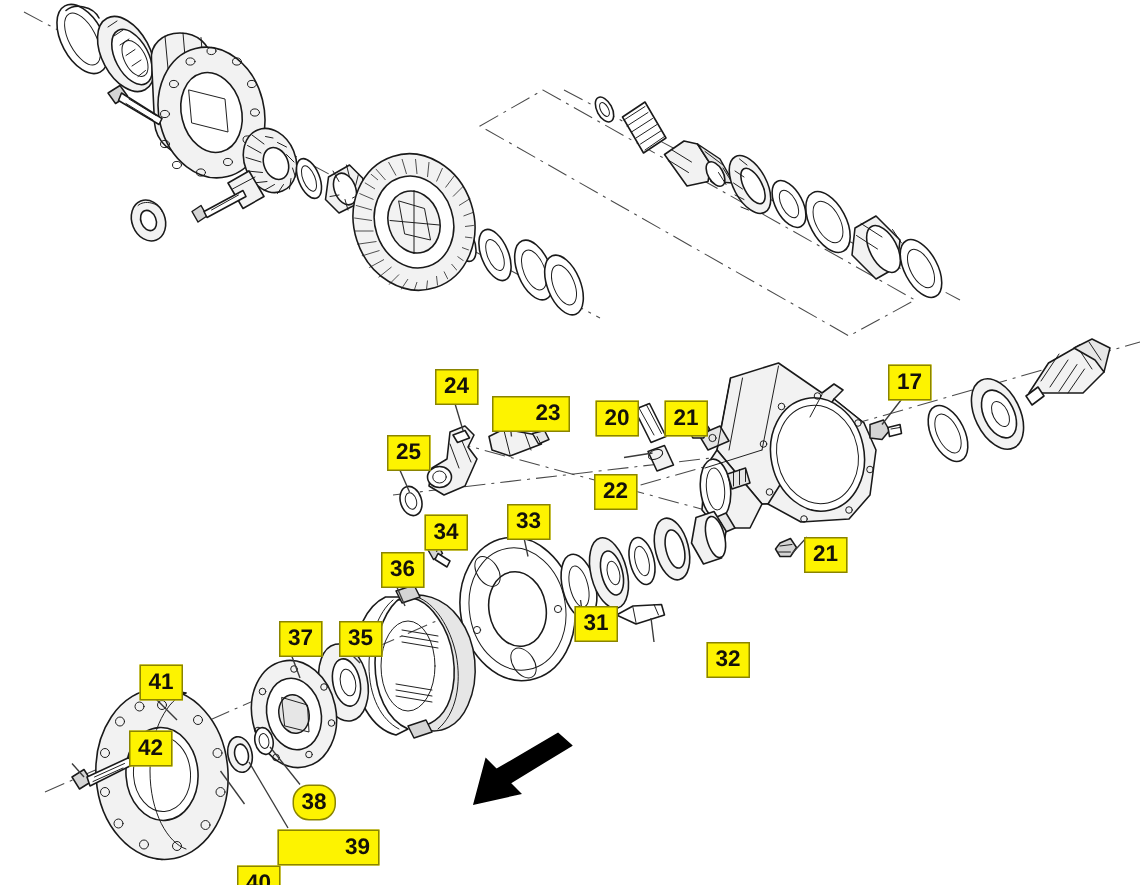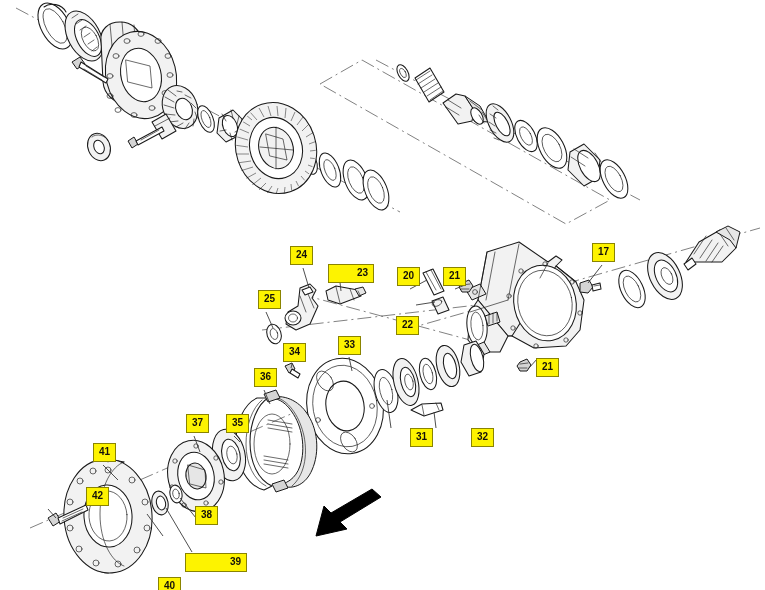--- a/index.html
+++ b/index.html
@@ -7,21 +7,21 @@
        font-family:"Liberation Sans","DejaVu Sans",sans-serif;}
   #stage{position:relative;width:765px;height:590px;background:#fff;}
   #art{position:absolute;left:0;top:0;width:765px;height:590px;}
 
   
   .callout{
     position:absolute;
     background:#fdf300;
     border:1px solid #8a8400;
     color:#14110a;
-    font-size:10px;
+    font-size:15px;
     font-weight:700;
     line-height:1;
     padding:3px 5px 4px 5px;
     letter-spacing:0px;
     text-align:right;
     box-sizing:border-box;
     font-family:"Liberation Sans","DejaVu Sans",sans-serif;
     white-space:nowrap;
     z-index:6;
   }
@@ -543,24 +543,24 @@
 <div class="callout" style="left:592px;top:243px;">17</div>
 <div class="callout" style="left:397px;top:267px;">20</div>
 <div class="callout" style="left:443px;top:267px;">21</div>
 <div class="callout" style="left:396px;top:316px;">22</div>
 <div class="callout" style="left:536px;top:358px;">21</div>
 <div class="callout" style="left:328px;top:264px;padding-left:28px;">23</div>
 <div class="callout" style="left:290px;top:246px;">24</div>
 <div class="callout" style="left:258px;top:290px;">25</div>
 <div class="callout" style="left:283px;top:343px;">34</div>
 <div class="callout" style="left:338px;top:336px;">33</div>
-<div class="callout" style="left:383px;top:428px;margin-left:27px;">31</div>
+<div class="callout" style="left:383px;top:404px;">31</div>
 <div class="callout" style="left:427px;top:428px;margin-left:44px;">32</div>
 <div class="callout" style="left:254px;top:368px;">36</div>
 <div class="callout" style="left:226px;top:414px;">35</div>
 <div class="callout" style="left:186px;top:414px;">37</div>
 <div class="callout" style="left:93px;top:443px;">41</div>
 <div class="callout" style="left:38px;top:487px;margin-left:48px;">42</div>
-<div class="callout" style="left:195px;top:506px;">38</div>
+<div class="callout" style="left:195px;top:523px;border-radius:11px;">38</div>
 <div class="callout" style="left:185px;top:553px;padding-left:44px;">39</div>
 <div class="callout" style="left:158px;top:537px;margin-top:40px;">40</div>
 
 </div>
 
 </body></html>

